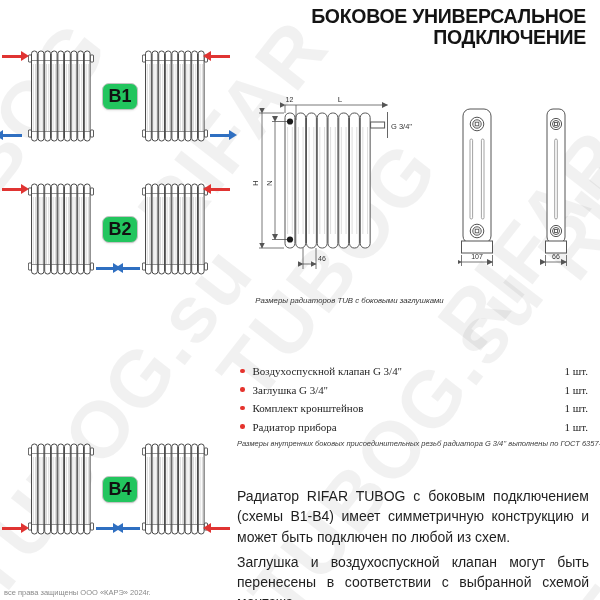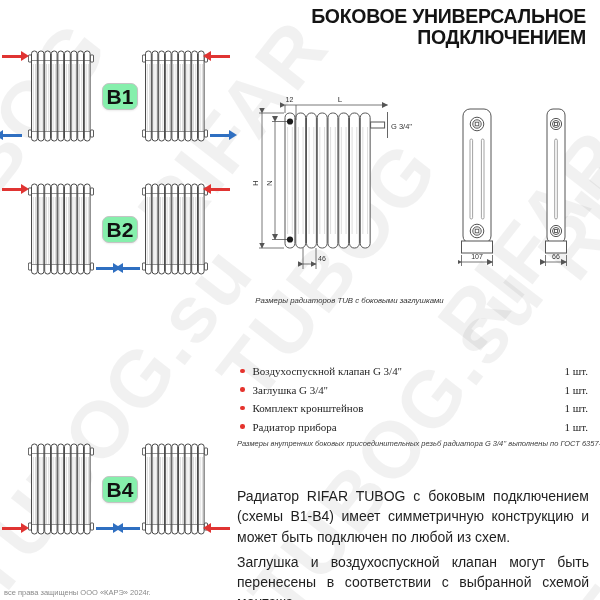--- a/index.html
+++ b/index.html
@@ -27,23 +27,23 @@
   .title{position:absolute;top:6px;right:14px;text-align:right;
          font-weight:bold;font-size:19.5px;line-height:21px;
          letter-spacing:-0.3px;color:#141414;}
 
   
   .scheme{position:absolute;left:8px;width:220px;height:96px;}
   .s1{top:48px;} .s2{top:181px;} .s3{top:309px;} .s4{top:441px;}
   .rad{position:absolute;top:0;}
   .rad-left{left:20px;} .rad-right{left:134px;}
   .label-box{position:absolute;left:94px;top:35px;width:34px;height:25px;
-             background:#86efac;border:1.5px solid #c4c4c4;border-radius:7px;
+             background:#22c55e;border:1.5px solid #c4c4c4;border-radius:7px;
              display:flex;align-items:center;justify-content:center;
-             font-weight:bold;font-size:21px;color:#111;
+             font-weight:bold;font-size:18px;color:#111;
              box-shadow:0 1px 2px rgba(0,0,0,0.08);}
   .arrow{position:absolute;height:3px;background:currentColor;color:var(--red);}
   .arrow.blue{color:var(--blue);}
   .arrow::after,.arrow::before{content:"";position:absolute;top:-4px;
      border-top:5.5px solid transparent;border-bottom:5.5px solid transparent;}
   .dir-right::after{right:-7px;border-left:8px solid currentColor;}
   .dir-left::before{left:-7px;border-right:8px solid currentColor;}
   .p-tl{top:7px;left:-6px;width:20px;}
   .p-bl{top:86px;left:-6px;width:20px;}
   .p-tr{top:7px;left:202px;width:20px;}
@@ -126,21 +126,21 @@
         <line x1="2.6" y1="14" x2="2.6" y2="121" stroke="#cfcfcf" stroke-width="0.7"></line>
         <line x1="7.3" y1="14" x2="7.3" y2="121" stroke="#cfcfcf" stroke-width="0.7"></line>
       </g>
     </defs>
   </svg>
 
   <div class="layer">
 
     <div class="title">
       <div>БОКОВОЕ УНИВЕРСАЛЬНОЕ</div>
-      <div>ПОДКЛЮЧЕНИЕМ</div>
+      <div>ПОДКЛЮЧЕНИЕ</div>
     </div>
 
     <div class="scheme s1">
       <svg class="rad rad-left" width="66" height="96" viewBox="0 0 66 96">
           <use href="#radiator-sym"></use>
         </svg>
       <svg class="rad rad-right" width="66" height="96" viewBox="0 0 66 96">
           <use href="#radiator-sym"></use>
         </svg>
       <div class="label-box">B1</div>

